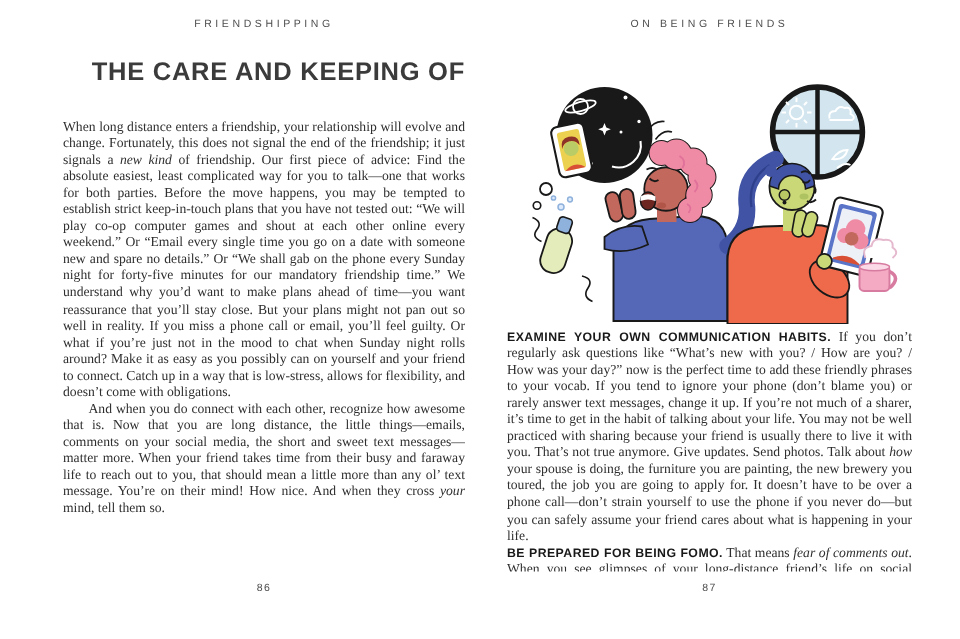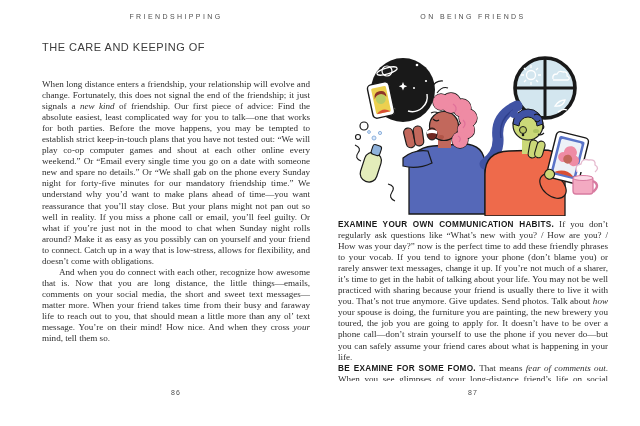--- a/index.html
+++ b/index.html
@@ -9,23 +9,23 @@
   }
   .page{position:absolute;top:0;height:426px;}
   .page-left{left:42px;width:268px;}
   .page-right{left:338px;width:270px;}
   .running-head{
     position:absolute;top:13px;left:0;width:100%;text-align:center;
     font-family:"Liberation Sans","DejaVu Sans",sans-serif;
     font-size:7px;letter-spacing:2.4px;color:#4e4e4e;font-weight:500;
   }
   .chapter-title{
-    position:absolute;top:41px;left:0;width:100%;text-align:left;margin:0;
-    font-family:"Liberation Sans","DejaVu Sans",sans-serif;
-    font-size:11px;line-height:13px;font-weight:400;letter-spacing:0.5px;color:#3b3b3b;
+    position:absolute;top:41px;left:0;width:100%;text-align:right;margin:0;
+    font-family:"Liberation Sans","DejaVu Sans",sans-serif;
+    font-size:17px;line-height:13px;font-weight:700;letter-spacing:0.5px;color:#3b3b3b;
   }
   .body-text{position:absolute;left:0;width:268px;text-align:justify;
     font-size:9.1px;line-height:11.05px;color:#2e2e2e;}
   .page-left .body-text{top:79px;height:302px;overflow:hidden;}
   .page-right .body-text{top:219px;width:270px;height:162px;overflow:hidden;}
   .body-text p{margin:0;}
   .body-text p.indent{text-indent:17px;}
   .seg-italic{font-style:italic;}
   .seg-leadin{
     font-family:"Liberation Sans","DejaVu Sans",sans-serif;
@@ -187,16 +187,16 @@
         <path d="M 230 126 q -3 -7 4 -8 q 1 -6 8 -4 q 7 -1 6 5 q 5 3 0 7" fill="#ffffff" stroke="#e5b9ce" stroke-width="1.3"></path>
         <rect x="226" y="131" width="20" height="17" rx="3" fill="#f3aac2" stroke="#d87ba0" stroke-width="1.3"></rect>
         <ellipse cx="236" cy="132" rx="10" ry="2.5" fill="#fbd9e6" stroke="#d87ba0" stroke-width="1"></ellipse>
         <path d="M 246 135 q 8 4 0 11" fill="none" stroke="#d87ba0" stroke-width="2.4"></path>
       </g>
     </svg>
   </figure>
 
   <div class="body-text">
     <p><span class="seg-leadin">EXAMINE YOUR OWN COMMUNICATION HABITS.</span><span class="seg-normal"> If you don’t regularly ask questions like “What’s new with you? / How are you? / How was your day?” now is the perfect time to add these friendly phrases to your vocab. If you tend to ignore your phone (don’t blame you) or rarely answer text messages, change it up. If you’re not much of a sharer, it’s time to get in the habit of talking about your life. You may not be well practiced with sharing because your friend is usually there to live it with you. That’s not true anymore. Give updates. Send photos. Talk about </span><span class="seg-italic">how</span><span class="seg-normal"> your spouse is doing, the furniture you are painting, the new brewery you toured, the job you are going to apply for. It doesn’t have to be over a phone call—don’t strain yourself to use the phone if you never do—but you can safely assume your friend cares about what is happening in your life.</span></p>
-    <p><span class="seg-leadin">BE EXAMINE FOR SOME FOMO.</span><span class="seg-normal"> That means </span><span class="seg-italic">fear of comments out</span><span class="seg-normal">. When you see glimpses of your long-distance friend’s life on social media,</span></p>
+    <p><span class="seg-leadin">BE PREPARED FOR BEING FOMO.</span><span class="seg-normal"> That means </span><span class="seg-italic">fear of comments out</span><span class="seg-normal">. When you see glimpses of your long-distance friend’s life on social media,</span></p>
   </div>
   <div class="page-num">87</div>
 </section>
 
 </body></html>

